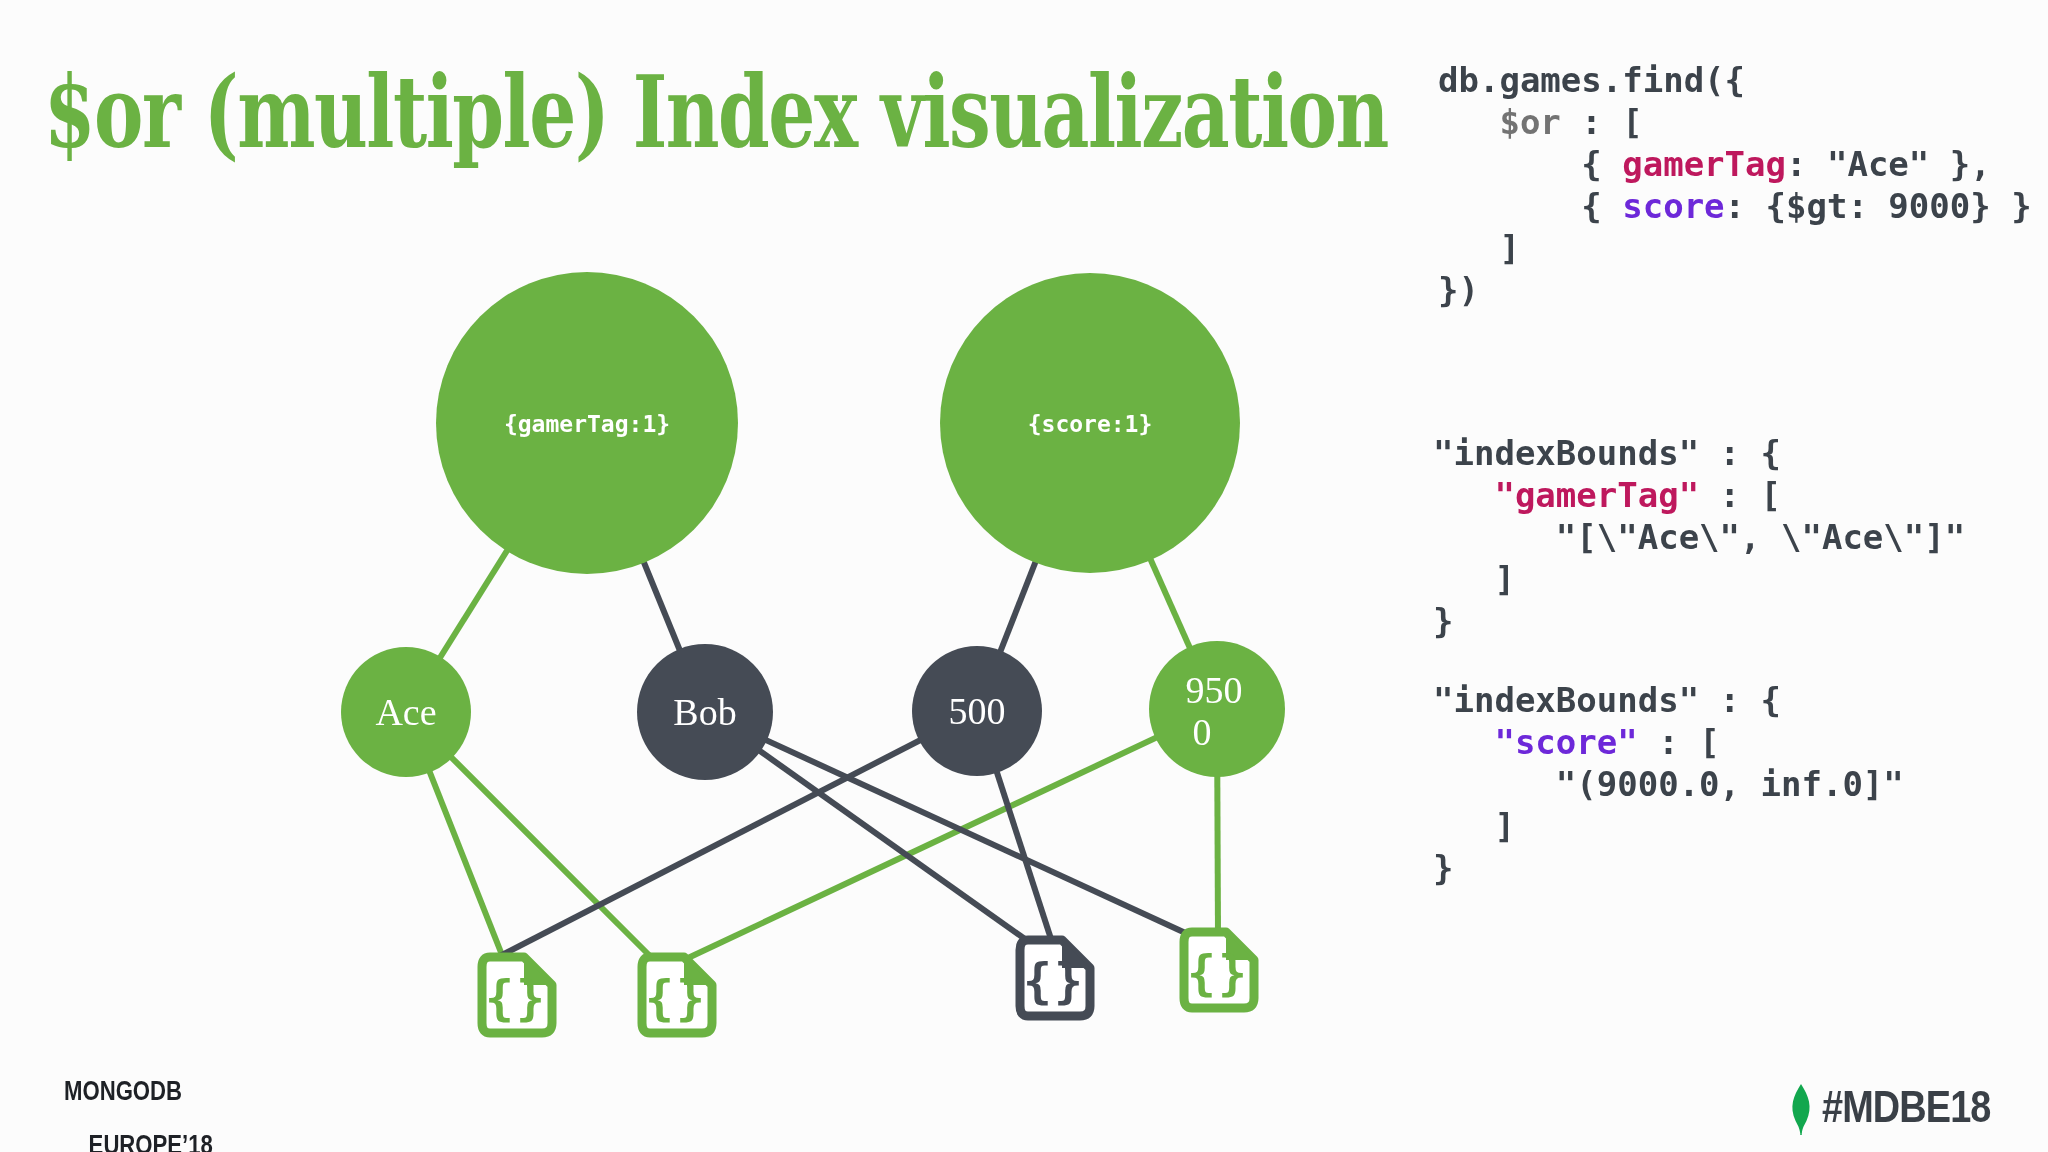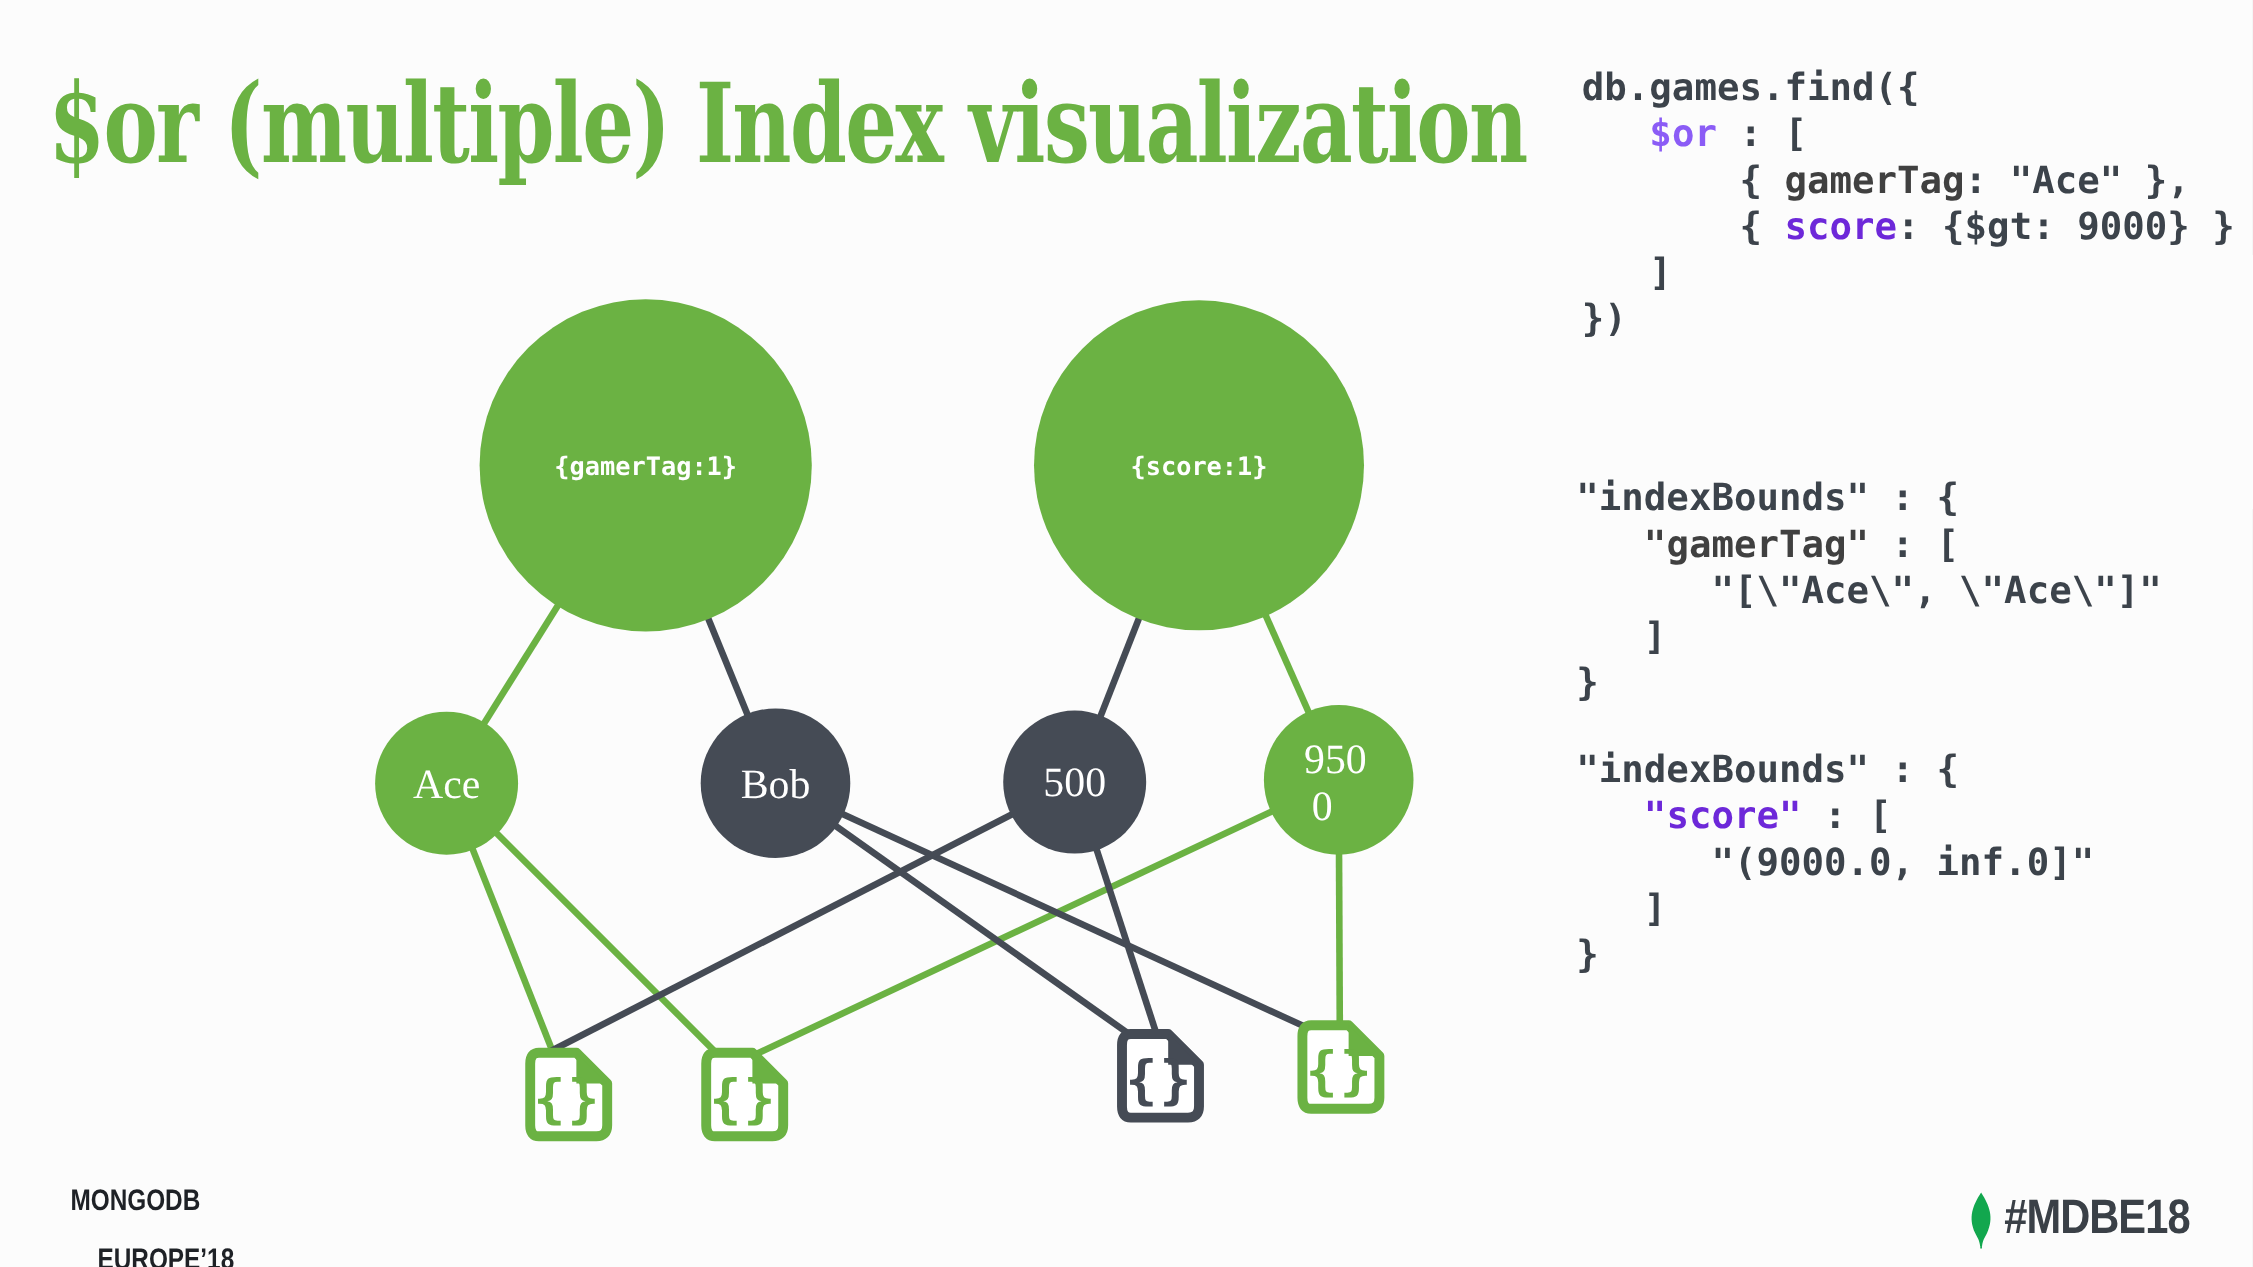--- a/index.html
+++ b/index.html
@@ -10,22 +10,22 @@
          font-family:"DejaVu Serif",serif;font-weight:700;font-size:100px;line-height:112px;
          color:#6BB243;white-space:nowrap;transform:scaleX(.74);transform-origin:0 0;
          letter-spacing:-2px}
   
   .code{position:absolute;z-index:3;font-family:"DejaVu Sans Mono",monospace;font-weight:700;
         font-size:34px;line-height:42px;color:#3C434B;white-space:pre}
   #code-query{left:1438px;top:59px}
   #code-ib1{left:1433px;top:432px}
   #code-ib2{left:1433px;top:679px}
   .tk-plain{color:#3C434B}
-  .tk-pink{color:#8b5cf6}
-  .tk-green{color:#404040}
+  .tk-pink{color:#737373}
+  .tk-green{color:#be185d}
   .tk-orange{color:#6d28d9}
   
   .diagram{position:absolute;left:0;top:0;z-index:1}
   .lbl-mono{font-family:"DejaVu Sans Mono",monospace;font-weight:700;fill:#ffffff}
   .lbl-serif{font-family:"Liberation Serif",serif;fill:#ffffff}
   .e-green{stroke:#6BB243;stroke-width:6;fill:none}
   .e-dark{stroke:#454B55;stroke-width:6;fill:none}
   .doc-body{fill:#ffffff;stroke-width:9;stroke-linejoin:round}
   .doc-glyph{font-family:"DejaVu Sans Mono",monospace;font-weight:700;font-size:48px;letter-spacing:2px}
   

